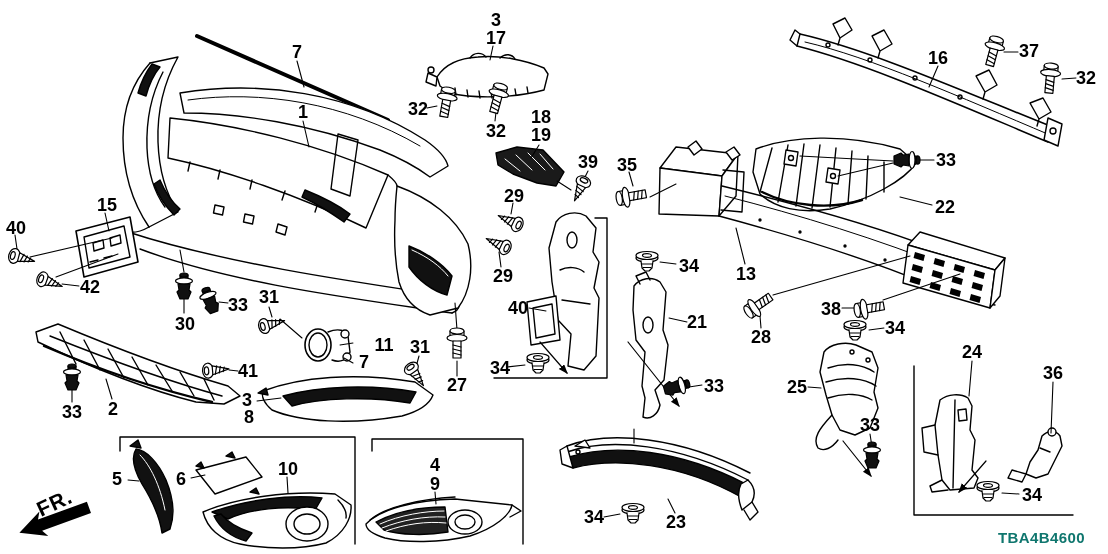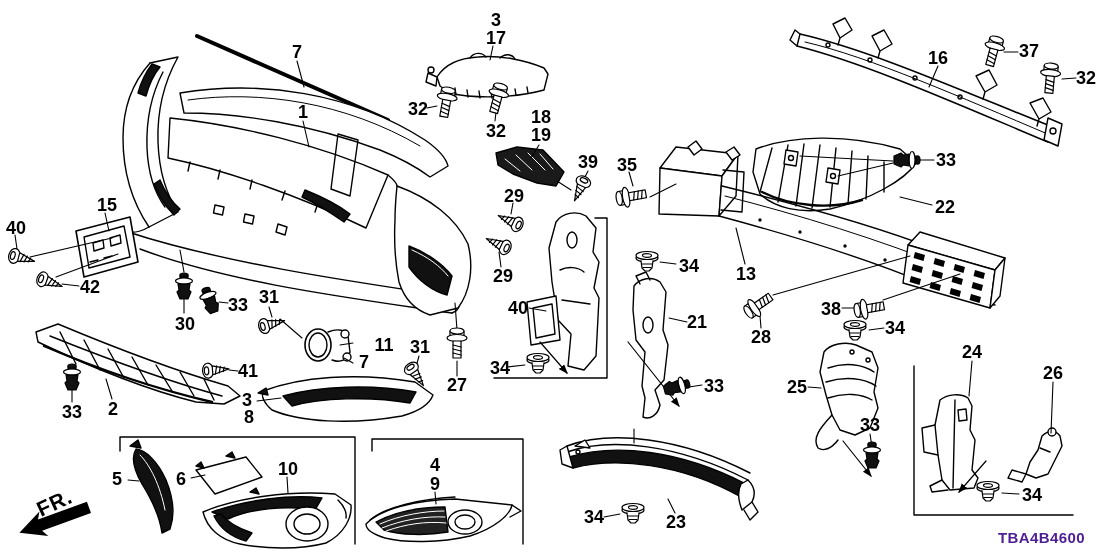--- a/index.html
+++ b/index.html
@@ -3,21 +3,21 @@
 <meta charset="utf-8">
 <style>
   html,body{margin:0;padding:0;background:#ffffff;}
   .stage{position:relative;width:1108px;height:554px;background:#fff;overflow:hidden;
          font-family:"Liberation Sans", sans-serif;}
   .stage svg{position:absolute;left:0;top:0;}
   .co{position:absolute;transform:translate(-50%,-50%);font:700 18px/1 "Liberation Sans",sans-serif;
       color:#000;white-space:nowrap;}
   .fr{position:absolute;font:700 21px/1 "Liberation Sans",sans-serif;color:#000;
       transform:rotate(-25deg);letter-spacing:1px;}
-  .code{position:absolute;font:700 15px/1 "Liberation Sans",sans-serif;color:#4c1d95;letter-spacing:.4px;}
+  .code{position:absolute;font:700 15px/1 "Liberation Sans",sans-serif;color:#0f766e;letter-spacing:.4px;}
 </style>
 </head>
 <body>
 
 <div class="stage">
 
 <svg width="1108" height="554" viewBox="0 0 1108 554">
   <defs>
     <marker id="ah" markerWidth="9" markerHeight="8" refX="7" refY="3" orient="auto">
       <path d="M0,0 L8,3 L0,6 Z" fill="#000" stroke="none"></path>
@@ -351,21 +351,21 @@
 <div class="co" style="left:697px;top:322px">21</div>
 <div class="co" style="left:714px;top:386px">33</div>
 <div class="co" style="left:689px;top:266px">34</div>
 <div class="co" style="left:746px;top:274px">13</div>
 <div class="co" style="left:761px;top:337px">28</div>
 <div class="co" style="left:831px;top:309px">38</div>
 <div class="co" style="left:895px;top:328px">34</div>
 <div class="co" style="left:797px;top:387px">25</div>
 <div class="co" style="left:870px;top:425px">33</div>
 <div class="co" style="left:972px;top:352px">24</div>
-<div class="co" style="left:1053px;top:373px">26</div>
+<div class="co" style="left:1053px;top:373px">36</div>
 <div class="co" style="left:1032px;top:495px">34</div>
 <div class="co" style="left:117px;top:479px">5</div>
 <div class="co" style="left:181px;top:479px">6</div>
 <div class="co" style="left:288px;top:469px">10</div>
 <div class="co" style="left:435px;top:465px">4</div>
 <div class="co" style="left:435px;top:484px">9</div>
 <div class="co" style="left:594px;top:517px">34</div>
 <div class="co" style="left:676px;top:522px">23</div>
 
 <div class="fr" style="left:36px;top:492px">FR.</div>

